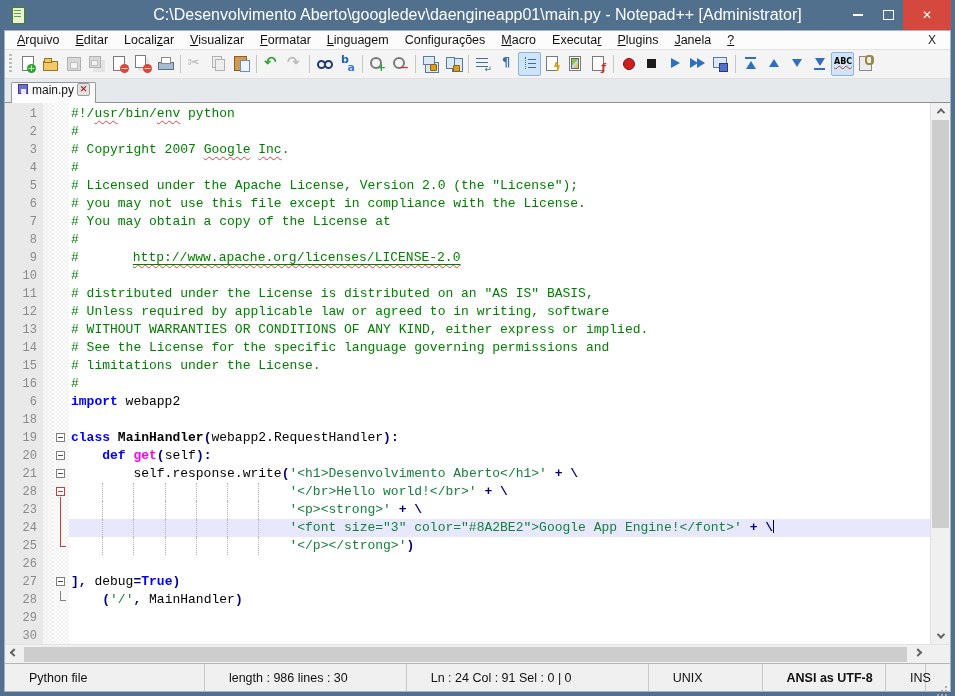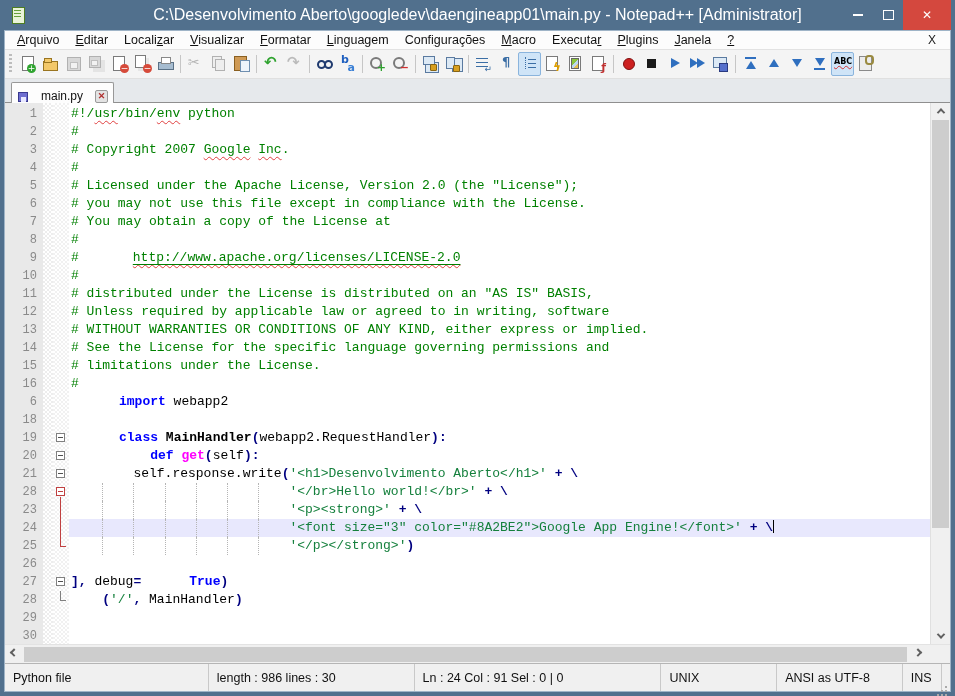--- a/index.html
+++ b/index.html
@@ -87,38 +87,38 @@
   .ic-nav-prev::before{left:4px;top:4px;border-bottom:8px solid #2f6fbf;border-left:5px solid transparent;border-right:5px solid transparent;}
   .ic-nav-next::before{left:4px;top:4px;border-top:8px solid #2f6fbf;border-left:5px solid transparent;border-right:5px solid transparent;}
   .ic-nav-last::before{left:3px;bottom:2px;width:11px;height:2px;background:#2f6fbf;}
   .ic-nav-last::after{left:4px;top:3px;border-top:8px solid #2f6fbf;border-left:5px solid transparent;border-right:5px solid transparent;}
   .ic-spell-check::before{content:"ABC";left:0;top:2px;font-size:8px;font-weight:bold;color:#000;text-decoration:underline wavy #d03030 1px;}
   .ic-doc-monitor::before{left:2px;top:1px;width:11px;height:13px;background:#ececec;border:1px solid #8a8a8a;}
   .ic-doc-monitor::after{right:0;top:0;width:5px;height:6px;border:2px solid #9a8a40;border-radius:40%;}
   .ic.dis{filter:grayscale(1) opacity(.75);}
   
   .tabbar{height:24px;background:#e6e9ec;display:flex;align-items:flex-end;padding-left:6px;border-bottom:1px solid #8f8f8f;}
-  .tab{height:21px;background:#fdfdfd;border:1px solid #989898;border-bottom:none;border-radius:2px 2px 0 0;display:flex;align-items:flex-end;padding:0 5px;gap:12px;position:relative;top:1px;}
+  .tab{height:21px;background:#fdfdfd;border:1px solid #989898;border-bottom:none;border-radius:2px 2px 0 0;display:flex;align-items:flex-start;padding:0 5px;gap:3px;position:relative;top:1px;}
   .tab-disk{width:12px;height:12px;position:relative;}
   .tab-disk::before{content:"";position:absolute;inset:1px;background:#6e6ed0;border:1px solid #3a3a90;}
   .tab-disk::after{content:"";position:absolute;left:4px;top:6px;width:5px;height:5px;background:#e8e8ff;}
   .tab-label{font-size:12px;color:#111;}
   .tab-close{width:13px;height:13px;background:#e3e3e3;border:1px solid #9a9a9a;border-radius:2px;color:#b03030;font-size:9px;line-height:11px;text-align:center;font-weight:bold;}
   
   .editor{height:542px;display:flex;position:relative;background:#fff;overflow:hidden;}
   .col-num{width:38px;background:#e9e9e9;padding-top:2px;}
   .col-book{width:10px;background:conic-gradient(#ededed 25%,#fff 0 50%,#ededed 0 75%,#fff 0);background-size:4px 4px;padding-top:2px;}
   .col-fold{width:16px;background:conic-gradient(#f1f1f1 25%,#fff 0 50%,#f1f1f1 0 75%,#fff 0);background-size:4px 4px;padding-top:2px;}
   .col-code{flex:1;background:#fff;padding-top:2px;overflow:hidden;position:relative;}
   .nrow{height:18px;line-height:18px;font-family:"Liberation Mono",monospace;font-size:12px;color:#8a8a8a;text-align:right;padding-right:6px;}
   .frow{height:18px;position:relative;}
   .crow{height:18px;line-height:18px;font-family:"Liberation Mono",monospace;font-size:13px;color:#000;white-space:pre;position:relative;padding-left:2px;}
   .crow.cur{background:#e8e8fd;}
   .tk-c{color:#008000;}
-  .tk-k{color:#0000ff;font-weight:bold;margin-left:48px;}
+  .tk-k{color:#0000ff;font-weight:bold;}
   .tk-s{color:#15803d;}
   .tk-o{color:#000080;font-weight:bold;}
   .tk-d{color:#ff00ff;font-weight:bold;}
   .tk-C{color:#000;font-weight:bold;}
   .tk-p{color:#000;}
   .tk-u{color:#008000;text-decoration:underline;margin-left:15px;}
   .sqwrap{text-decoration:underline wavy #e04040 1px;text-underline-offset:3px;}
   .guide{position:absolute;top:0;height:18px;border-left:1px dotted #b5b5b5;}
   .caret{display:inline-block;width:1px;height:13px;background:#000;vertical-align:-2px;}
   
@@ -139,22 +139,22 @@
   .chev.down{transform:rotate(225deg) translate(1px,1px);}
   .chev.left{transform:rotate(-45deg) translate(1px,-1px);}
   .chev.right{transform:rotate(135deg) translate(-1px,1px);}
   .v-thumb{height:408px;margin:0 1px;background:#cdcdcd;}
   .v-track{flex:1;}
   .hscroll{height:19px;background:#f0f0f0;display:flex;align-items:center;border-top:1px solid #e3e3e3;padding-right:24px;}
   .h-thumb{height:15px;flex:1;margin:0 2px;background:#cdcdcd;}
   .h-btn{width:17px;height:17px;display:flex;align-items:center;justify-content:center;}
   
   .statusbar{height:28px;background:#f0f0f0;border-top:1px solid #b5b5b5;display:flex;align-items:stretch;font-size:12.5px;color:#111;}
-  .st{display:flex;align-items:center;padding-left:8px;border-right:1px solid #c9c9c9;}
-  .st1{width:208px;}.st2{width:210px;}.st3{width:252px;}.st4{width:118px;}.st5{width:128px;}.st6{width:40px;}
+  .st{display:flex;align-items:center;padding-left:24px;border-right:1px solid #c9c9c9;}
+  .st1{width:208px;}.st2{width:210px;}.st3{width:252px;}.st4{width:118px;}.st5{width:128px;font-weight:bold;}.st6{width:40px;}
   .st-last{flex:1;border-right:none;position:relative;}
   .grip-dots{position:absolute;right:3px;bottom:3px;width:2px;height:2px;background:#aaa;box-shadow:-4px 4px 0 #aaa,0 4px 0 #aaa,-8px 8px 0 #aaa,-4px 8px 0 #aaa,0 8px 0 #aaa;}
 </style>
 </head>
 <body>
 
 <div class="window">
   <div class="titlebar">
     <div class="app-icon"></div>
     <div class="title-text">C:\Desenvolvimento Aberto\googledev\daengineapp01\main.py - Notepad++ [Administrator]</div>

